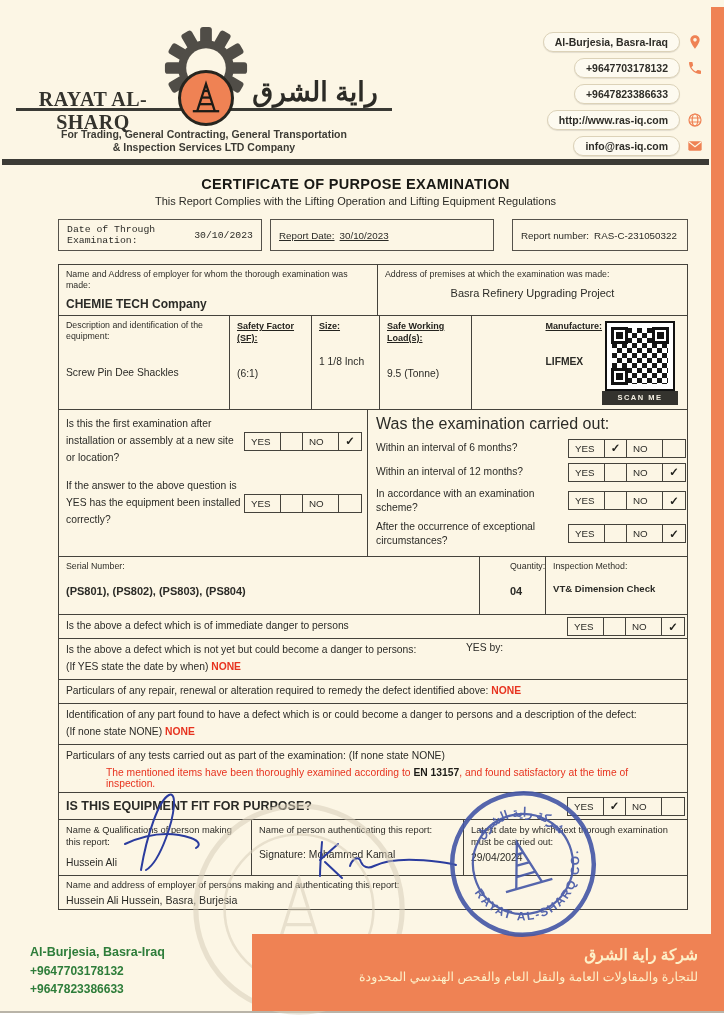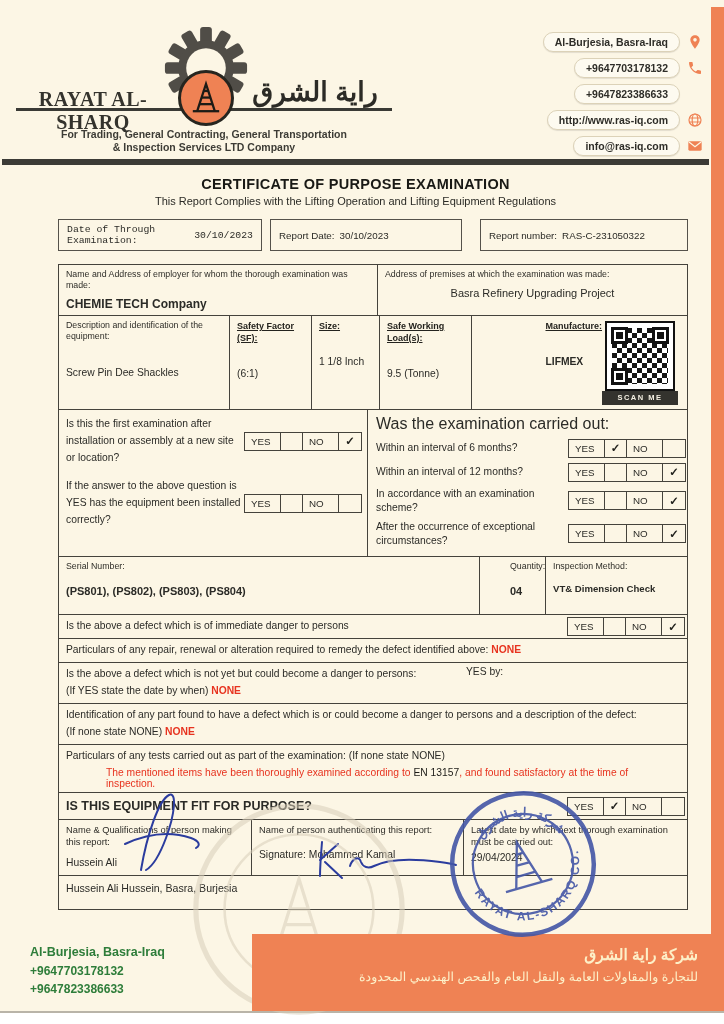--- a/index.html
+++ b/index.html
@@ -31,21 +31,21 @@
   .cicon svg { width:16px; height:16px; }
   .dark-rule { height:6px; background:#3c3b36; margin:3px 2px 0 2px; }
 
   
   .title-block { text-align:center; margin-top:11px; }
   .title-block h1 { font-size:14.5px; letter-spacing:0.3px; color:#191915; }
   .title-block .sub { font-size:11px; margin-top:3px; color:#2b2b26; }
   .meta-row { display:flex; margin:12px 23px 0 58px; }
   .meta-box { border:1px solid #55524b; padding:4px 8px; font-size:9.8px; display:flex; gap:5px; align-items:center; }
   .meta-box.m1 { width:204px;font-family:Liberation Mono, monospace; }
-  .meta-box.m2 { width:192px; margin-left:8px; }
+  .meta-box.m2 { width:224px; margin-left:8px;text-decoration:underline; }
   .meta-box.m3 { flex:1; margin-left:18px; }
 
   
   .form { margin:13px 23px 0 58px; border:1.5px solid #45433c; background:transparent; }
   .row { display:flex; border-bottom:1px solid #45433c; }
   .row:last-child { border-bottom:none; }
   .cell { padding:4px 7px; position:relative; }
   .cell + .cell { border-left:1px solid #45433c; }
   .lab { font-size:8.8px; line-height:1.3; color:#2e2d28; }
   .ulab { font-size:9px; font-weight:bold; text-decoration:underline; line-height:1.35; color:#24231e; }
@@ -108,21 +108,21 @@
   .rowE { min-height:24px; align-items:center; }
   .rowE .q { flex:1; padding:2px 7px; }
   .rowE .yn { margin:2px 2px 2px 0; }
   .rowF .fl { flex:1; padding:3px 7px; }
   .rowF .fr { width:228px; padding:3px 7px; font-size:10.3px; }
   .rowG { padding:3px 7px; }
   .rowH { display:block; padding:3px 7px; }
   .rowI { display:block; padding:3px 7px; }
   .note-line { padding-left:40px; font-size:10.3px; margin-top:2px; }
   .note-red { color:#e7331f; }
-  .note-std { color:#1d1c18; font-weight:normal; }
+  .note-std { color:#1d1c18; font-weight:bold; }
   .rowJ { min-height:27px; align-items:center; }
   .rowJ .fit-t { flex:1; font-weight:bold; font-size:12.5px; padding:4px 7px; }
   .rowJ .yn { margin-right:2px; }
 
   
   .rowK { min-height:56px; }
   .rowK .k1 { width:192px; }
   .rowK .k2 { width:212px; }
   .rowK .k3 { flex:1; }
   .k-name { font-size:10.3px; margin-top:9px; }
@@ -391,37 +391,37 @@
       <div class="row rowE">
         <div class="q">Is the above a defect which is of immediate danger to persons</div>
         <div class="yn">
           <span class="yn-l">YES</span>
           <span class="yn-c"></span>
           <span class="yn-l">NO</span>
           <span class="yn-c last">✓</span>
         </div>
       </div>
 
-      <div class="row rowG">
-        <div class="q">
-          <span>Particulars of any repair, renewal or alteration required to remedy the defect identified above:</span>
-          <span class="red">NONE</span>
-        </div>
-      </div>
-
       <div class="row rowF">
         <div class="fl">
           <div class="q">Is the above a defect which is not yet but could become a danger to persons:</div>
           <div class="q">
             <span>(If YES state the date by when)</span>
             <span class="red">NONE</span>
           </div>
         </div>
         <div class="cell fr">
           <span>YES by:</span>
+        </div>
+      </div>
+
+      <div class="row rowG">
+        <div class="q">
+          <span>Particulars of any repair, renewal or alteration required to remedy the defect identified above:</span>
+          <span class="red">NONE</span>
         </div>
       </div>
 
       <div class="row rowH">
         <div class="q">Identification of any part found to have a defect which is or could become a danger to persons and a description of the defect:</div>
         <div class="q">
           <span>(If none state NONE)</span>
           <span class="red">NONE</span>
         </div>
       </div>
@@ -466,20 +466,21 @@
             </g>
           </svg>
         </div>
         <div class="cell k3">
           <div class="lab" style="font-size:9.3px">Latest date by which next thorough examination must be carried out:</div>
           <div class="k-date">29/04/2024</div>
         </div>
       </div>
 
       <div class="row rowL">
+        <div class="lab" style="font-size:9.3px">Name and address of employer of persons making and authenticating this report:</div>
         <div class="lval">Hussein Ali Hussein, Basra, Burjesia</div>
       </div>
 
     </div>
   </div>
 
   <svg class="watermark" viewBox="0 0 170 170">
     <g stroke="#d9cfba" fill="none">
       <circle cx="85" cy="85" r="79" stroke-width="4"></circle>
       <circle cx="85" cy="85" r="57" stroke-width="2"></circle>

